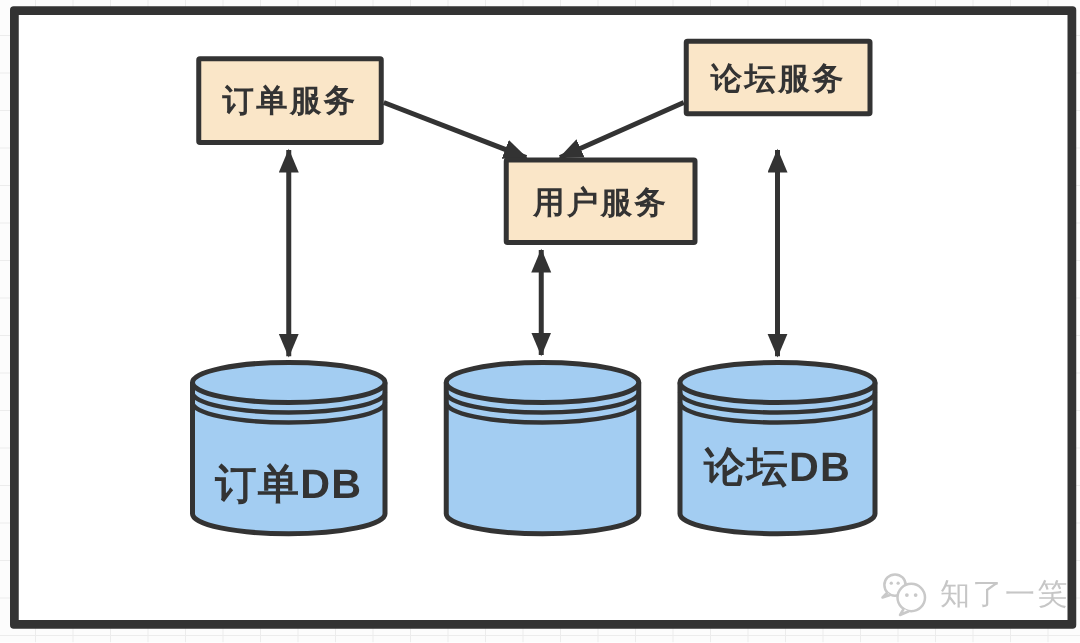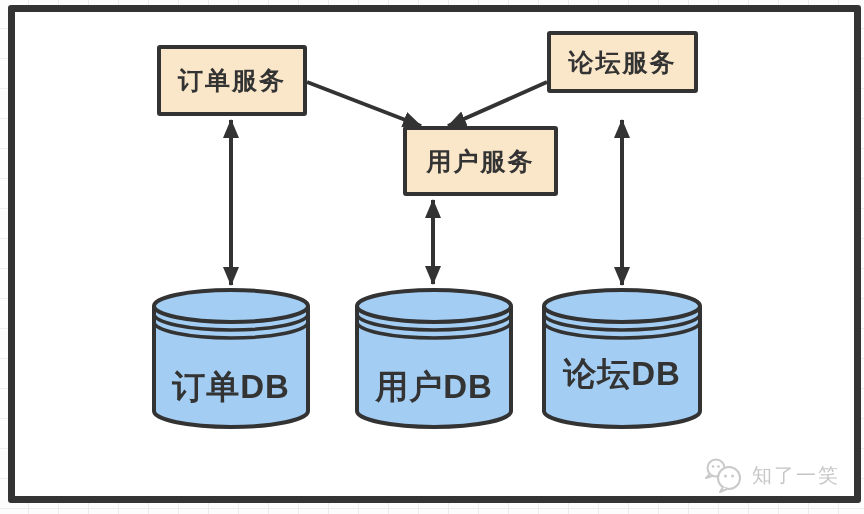--- a/index.html
+++ b/index.html
@@ -70,21 +70,21 @@
 
   .watermark {
     position: absolute;
     left: 702px; top: 456px;
     display: flex;
     align-items: center;
     gap: 8px;
     color: #c6c6c6;
   }
   .watermark .wm-text {
-    font-size: 20px;
+    font-size: 24px;
     letter-spacing: 2px;
     white-space: nowrap;
   }
 </style>
 </head>
 <body>
 
 <div class="canvas">
 
   <div class="frame"></div>
@@ -129,21 +129,20 @@
     <span>订单服务</span>
   </div>
   <div class="service-box box-user">
     <span>用户服务</span>
   </div>
   <div class="service-box box-forum">
     <span>论坛服务</span>
   </div>
 
   <div class="db-label db-label-order">订单DB</div>
-  <div class="db-label db-label-user">用户DB</div>
   <div class="db-label db-label-forum">论坛DB</div>
 
   <div class="watermark">
     <svg width="42" height="38" viewBox="0 0 42 38">
       <g fill="none" stroke="#c9c9c9" stroke-width="2">
         <circle cx="14" cy="12" r="8.5" fill="#ffffff"></circle>
         <path d="M8,18 L4,22 L10,20" fill="#ffffff" stroke-linejoin="round"></path>
         <circle cx="27" cy="22" r="11" fill="#ffffff"></circle>
         <path d="M21,31 L18,36 L25,33" fill="#ffffff" stroke-linejoin="round"></path>
       </g>

